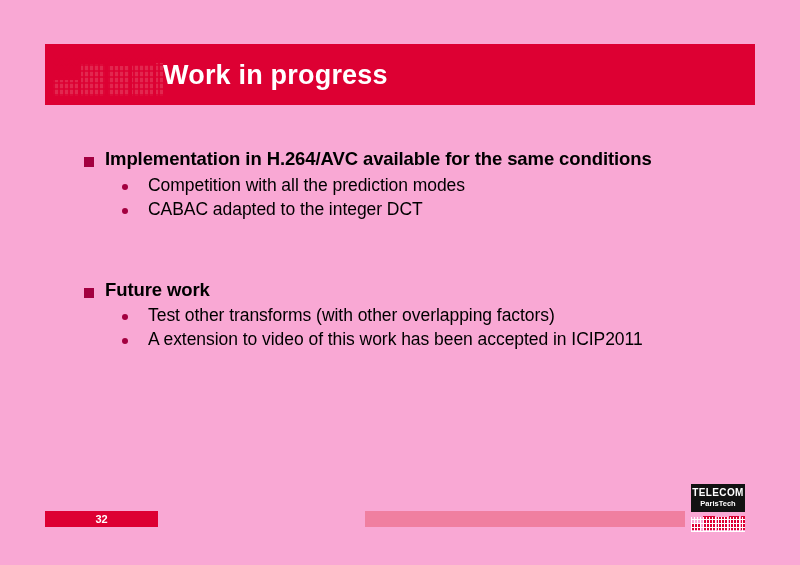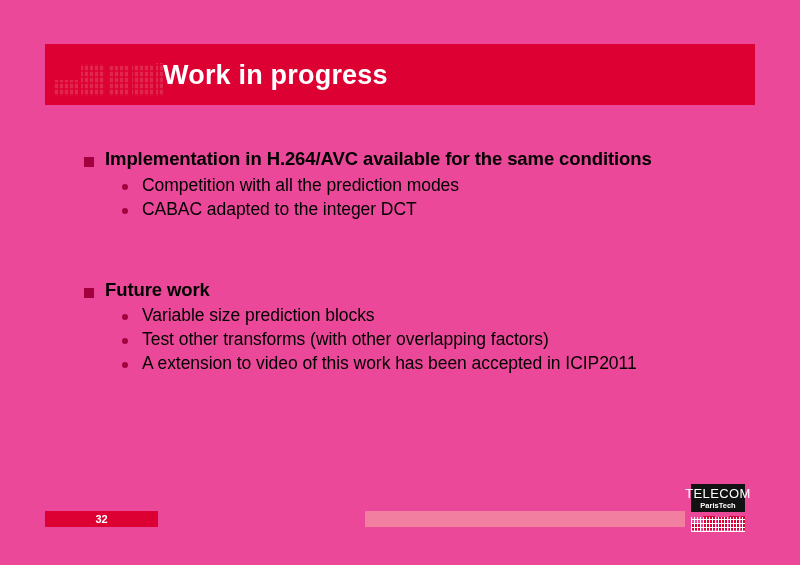--- a/index.html
+++ b/index.html
@@ -13,21 +13,21 @@
     overflow: hidden;
     font-family: "Liberation Sans", sans-serif;
     position: relative;
   }
 
   #slide {
     position: absolute;
     left: 0; top: 0;
     width: 800px;
     height: 565px;
-    background: #ec4899;
+    background: #f9a8d4;
   }
 
   
   .header-bar {
     position: absolute;
     left: 45px;
     top: 44px;
     width: 710px;
     height: 61px;
     background: #dd0033;
@@ -102,21 +102,21 @@
     font-size: 18.5px;
     font-weight: bold;
     color: #000000;
     line-height: 1.18;
     letter-spacing: -0.1px;
   }
 
   .lvl2 {
     display: flex;
     align-items: flex-start;
-    gap: 14px;
+    gap: 20px;
     margin-left: 38px;
     margin-bottom: 2px;
   }
   .dot-bullet {
     flex: 0 0 auto;
     width: 6px;
     height: 6px;
     border-radius: 50%;
     background: #a30040;
     margin-top: 9px;
@@ -189,22 +189,22 @@
     height: 28px;
     background: #121212;
     display: flex;
     flex-direction: column;
     align-items: center;
     justify-content: center;
     box-sizing: border-box;
   }
   .logo-telecom {
     color: #ffffff;
-    font-size: 13px;
-    font-weight: normal;
+    font-size: 10px;
+    font-weight: bold;
     letter-spacing: .4px;
     line-height: 1;
   }
   .logo-paristech {
     color: #ffffff;
     font-size: 7.5px;
     font-weight: bold;
     line-height: 1.2;
     margin-top: 1px;
   }
@@ -272,24 +272,20 @@
 
     <div class="spacer-block"></div>
 
     <div class="group">
       <div class="lvl1">
         <div class="sq-bullet"></div>
         <div class="lvl1-text">Future work</div>
       </div>
       <div class="lvl2">
         <div class="dot-bullet"></div>
-        <div class="lvl2-text">Variable size prediction blocks</div>
-      </div>
-      <div class="lvl2">
-        <div class="dot-bullet"></div>
         <div class="lvl2-text">Test other transforms (with other overlapping factors)</div>
       </div>
       <div class="lvl2">
         <div class="dot-bullet"></div>
         <div class="lvl2-text">A extension to video of this work has been accepted in ICIP2011</div>
       </div>
     </div>
 
   </div>
 

